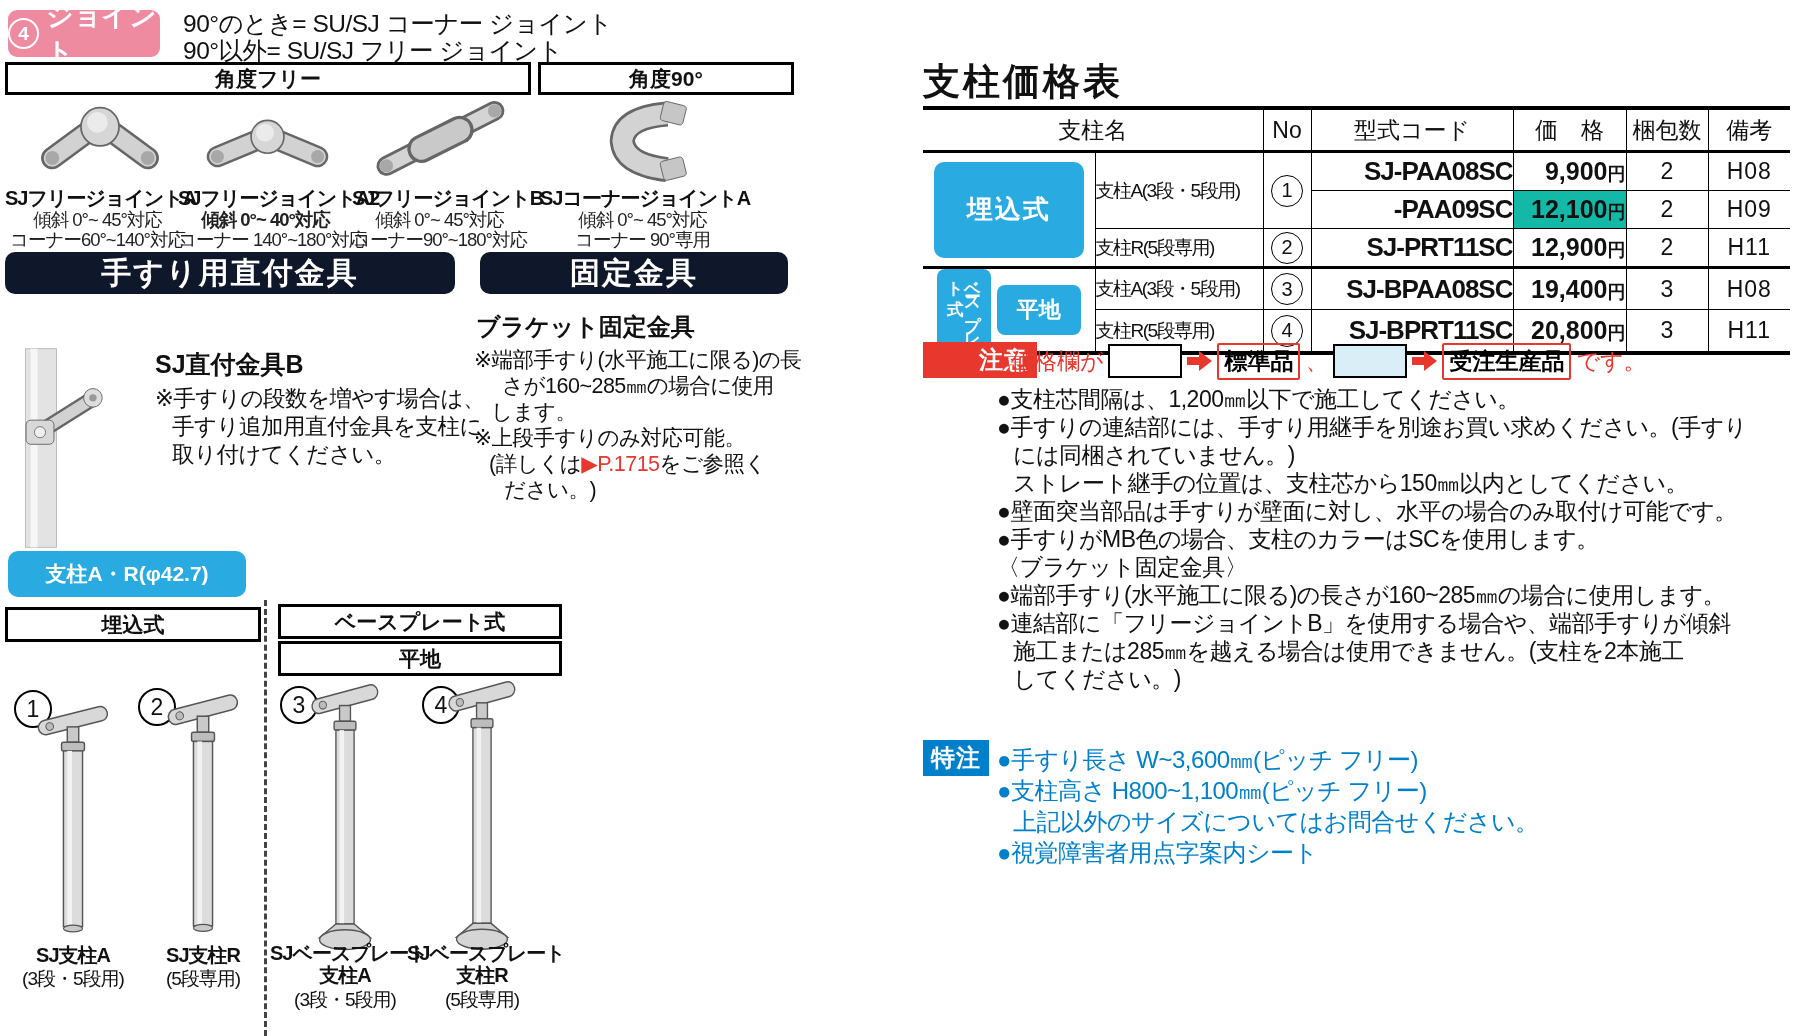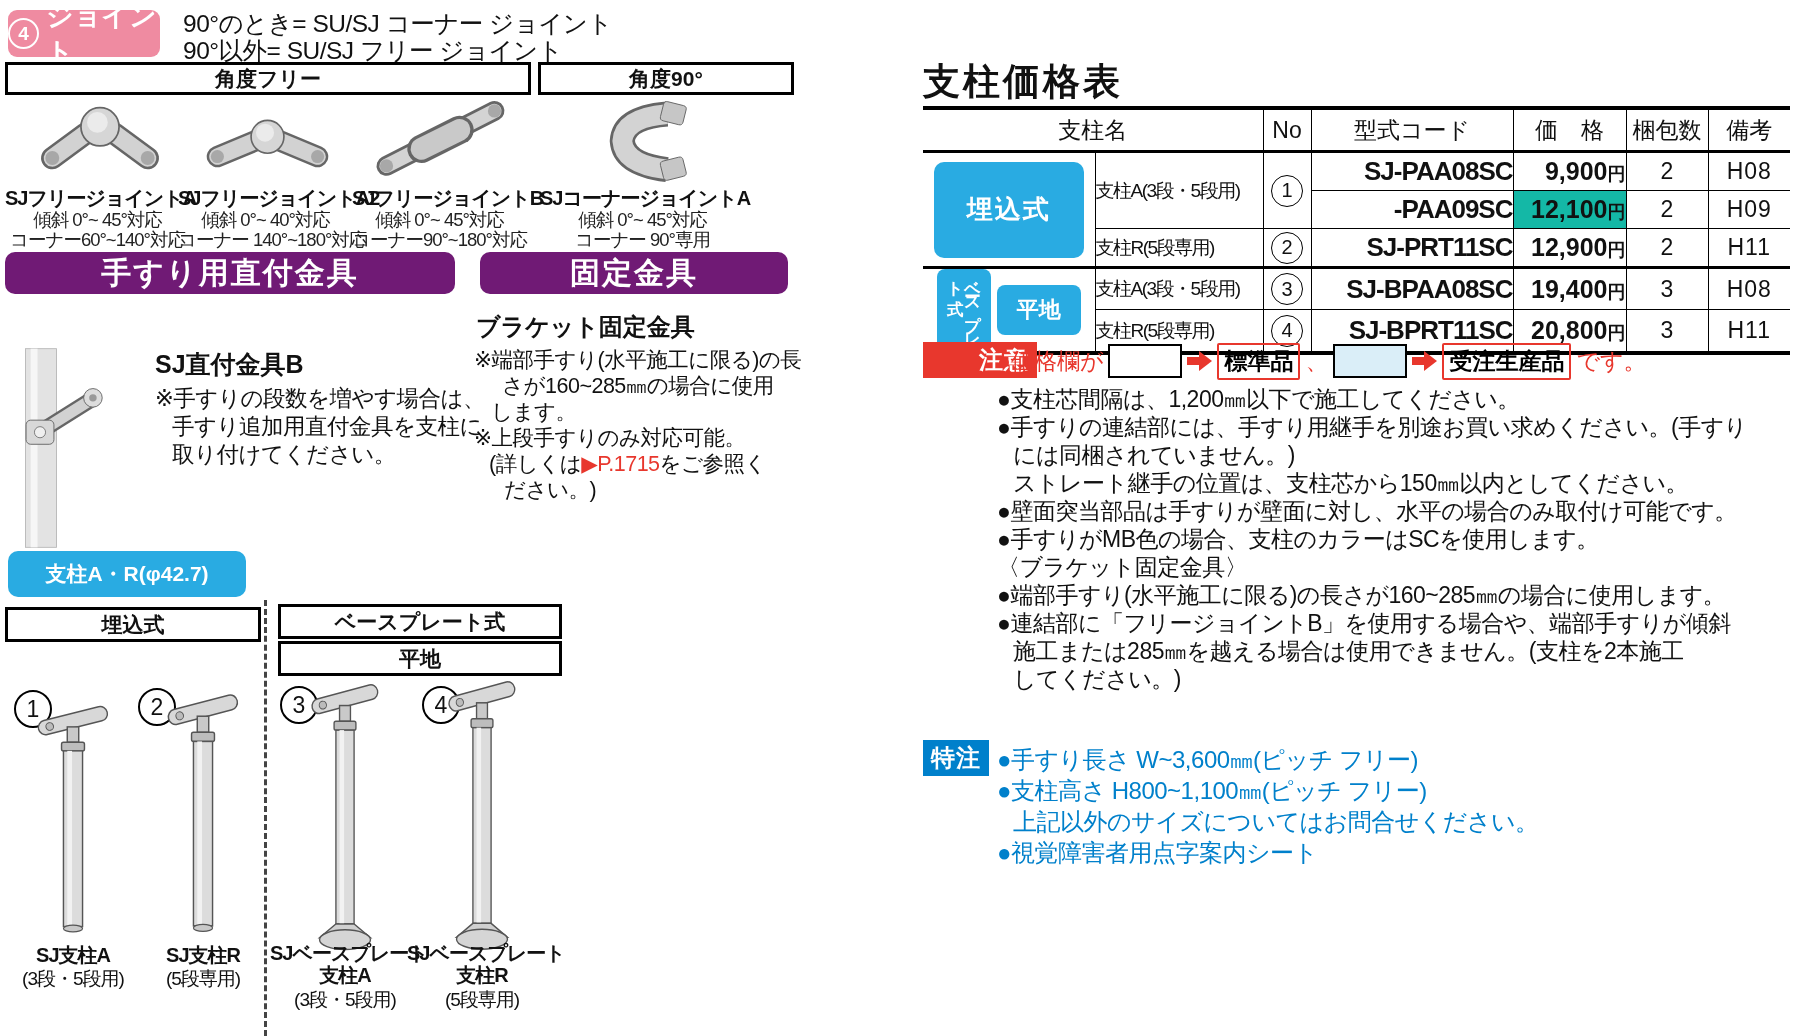--- a/index.html
+++ b/index.html
@@ -8,21 +8,21 @@
   .abs{position:absolute;}
   .nw{white-space:nowrap;}
 
   
   .pink-badge{background:#ef8ba1;color:#fff;border-radius:9px;display:flex;align-items:center;
               justify-content:center;gap:7px;font-weight:bold;font-size:27px;}
   .wcircle{width:27px;height:27px;border:2.5px solid #fff;border-radius:50%;font-size:19px;
            line-height:27px;text-align:center;flex:none;font-weight:bold;}
   .box-header{border:3px solid #000;background:#fff;display:flex;align-items:center;justify-content:center;
               font-weight:bold;font-size:21px;}
-  .gray-header{background:#701a75;color:#fff;border-radius:10px;display:flex;align-items:center;
+  .gray-header{background:#0f172a;color:#fff;border-radius:10px;display:flex;align-items:center;
                justify-content:center;font-weight:bold;font-size:30px;letter-spacing:2px;}
   .cyan-badge{background:#29abe2;color:#fff;border-radius:10px;display:flex;align-items:center;
               justify-content:center;font-weight:bold;}
 
   .intro-line{font-size:24.5px;letter-spacing:-0.5px;}
   .prod-name{font-weight:bold;font-size:20px;text-align:center;letter-spacing:-1px;}
   .prod-desc{font-size:18.5px;text-align:center;letter-spacing:-1px;color:#222;}
   .heading-md{font-weight:bold;font-size:25px;letter-spacing:0px;}
   .note{font-size:22.5px;letter-spacing:-0.5px;}
   .note-sm{font-size:21.5px;letter-spacing:-0.5px;}
@@ -123,21 +123,21 @@
     <path d="M98 18 Q50 22 48 48 Q50 74 98 80" fill="none" stroke="#666" stroke-width="28"></path>
     <path d="M98 18 Q50 22 48 48 Q50 74 98 80" fill="none" stroke="#d3d3d3" stroke-width="22"></path>
     <rect x="92" y="6" width="26" height="22" rx="4" transform="rotate(14 105 17)" fill="#c6c6c6" stroke="#666"></rect>
     <rect x="92" y="68" width="26" height="22" rx="4" transform="rotate(-14 105 79)" fill="#c6c6c6" stroke="#666"></rect>
   </svg>
 
   <div class="abs prod-name nw" style="left:5px;top:185px;width:185px;">SJフリージョイントA</div>
   <div class="abs prod-desc nw" style="left:5px;top:207px;width:185px;">傾斜 0°~ 45°対応</div>
   <div class="abs prod-desc nw" style="left:5px;top:227px;width:185px;">コーナー60°~140°対応</div>
   <div class="abs prod-name nw" style="left:178px;top:185px;width:175px;">SJフリージョイントA2</div>
-  <div class="abs prod-desc nw" style="left:178px;top:207px;width:175px;">傾斜 0°~ 40°対応</div>
+  <div class="abs prod-desc nw" style="left:178px;top:207px;width:175px;font-weight:bold;">傾斜 0°~ 40°対応</div>
   <div class="abs prod-desc nw" style="left:178px;top:227px;width:175px;">コーナー 140°~180°対応</div>
   <div class="abs prod-name nw" style="left:352px;top:185px;width:175px;">SJフリージョイントB</div>
   <div class="abs prod-desc nw" style="left:352px;top:207px;width:175px;">傾斜 0°~ 45°対応</div>
   <div class="abs prod-desc nw" style="left:352px;top:227px;width:175px;">コーナー90°~180°対応</div>
   <div class="abs prod-name nw" style="left:540px;top:185px;width:205px;">SJコーナージョイントA</div>
   <div class="abs prod-desc nw" style="left:540px;top:207px;width:205px;">傾斜 0°~ 45°対応</div>
   <div class="abs prod-desc nw" style="left:540px;top:227px;width:205px;">コーナー 90°専用</div>
 
   <div class="abs gray-header" style="left:5px;top:252px;width:450px;height:42px;">手すり用直付金具</div>
   <div class="abs gray-header" style="left:480px;top:252px;width:308px;height:42px;">固定金具</div>

